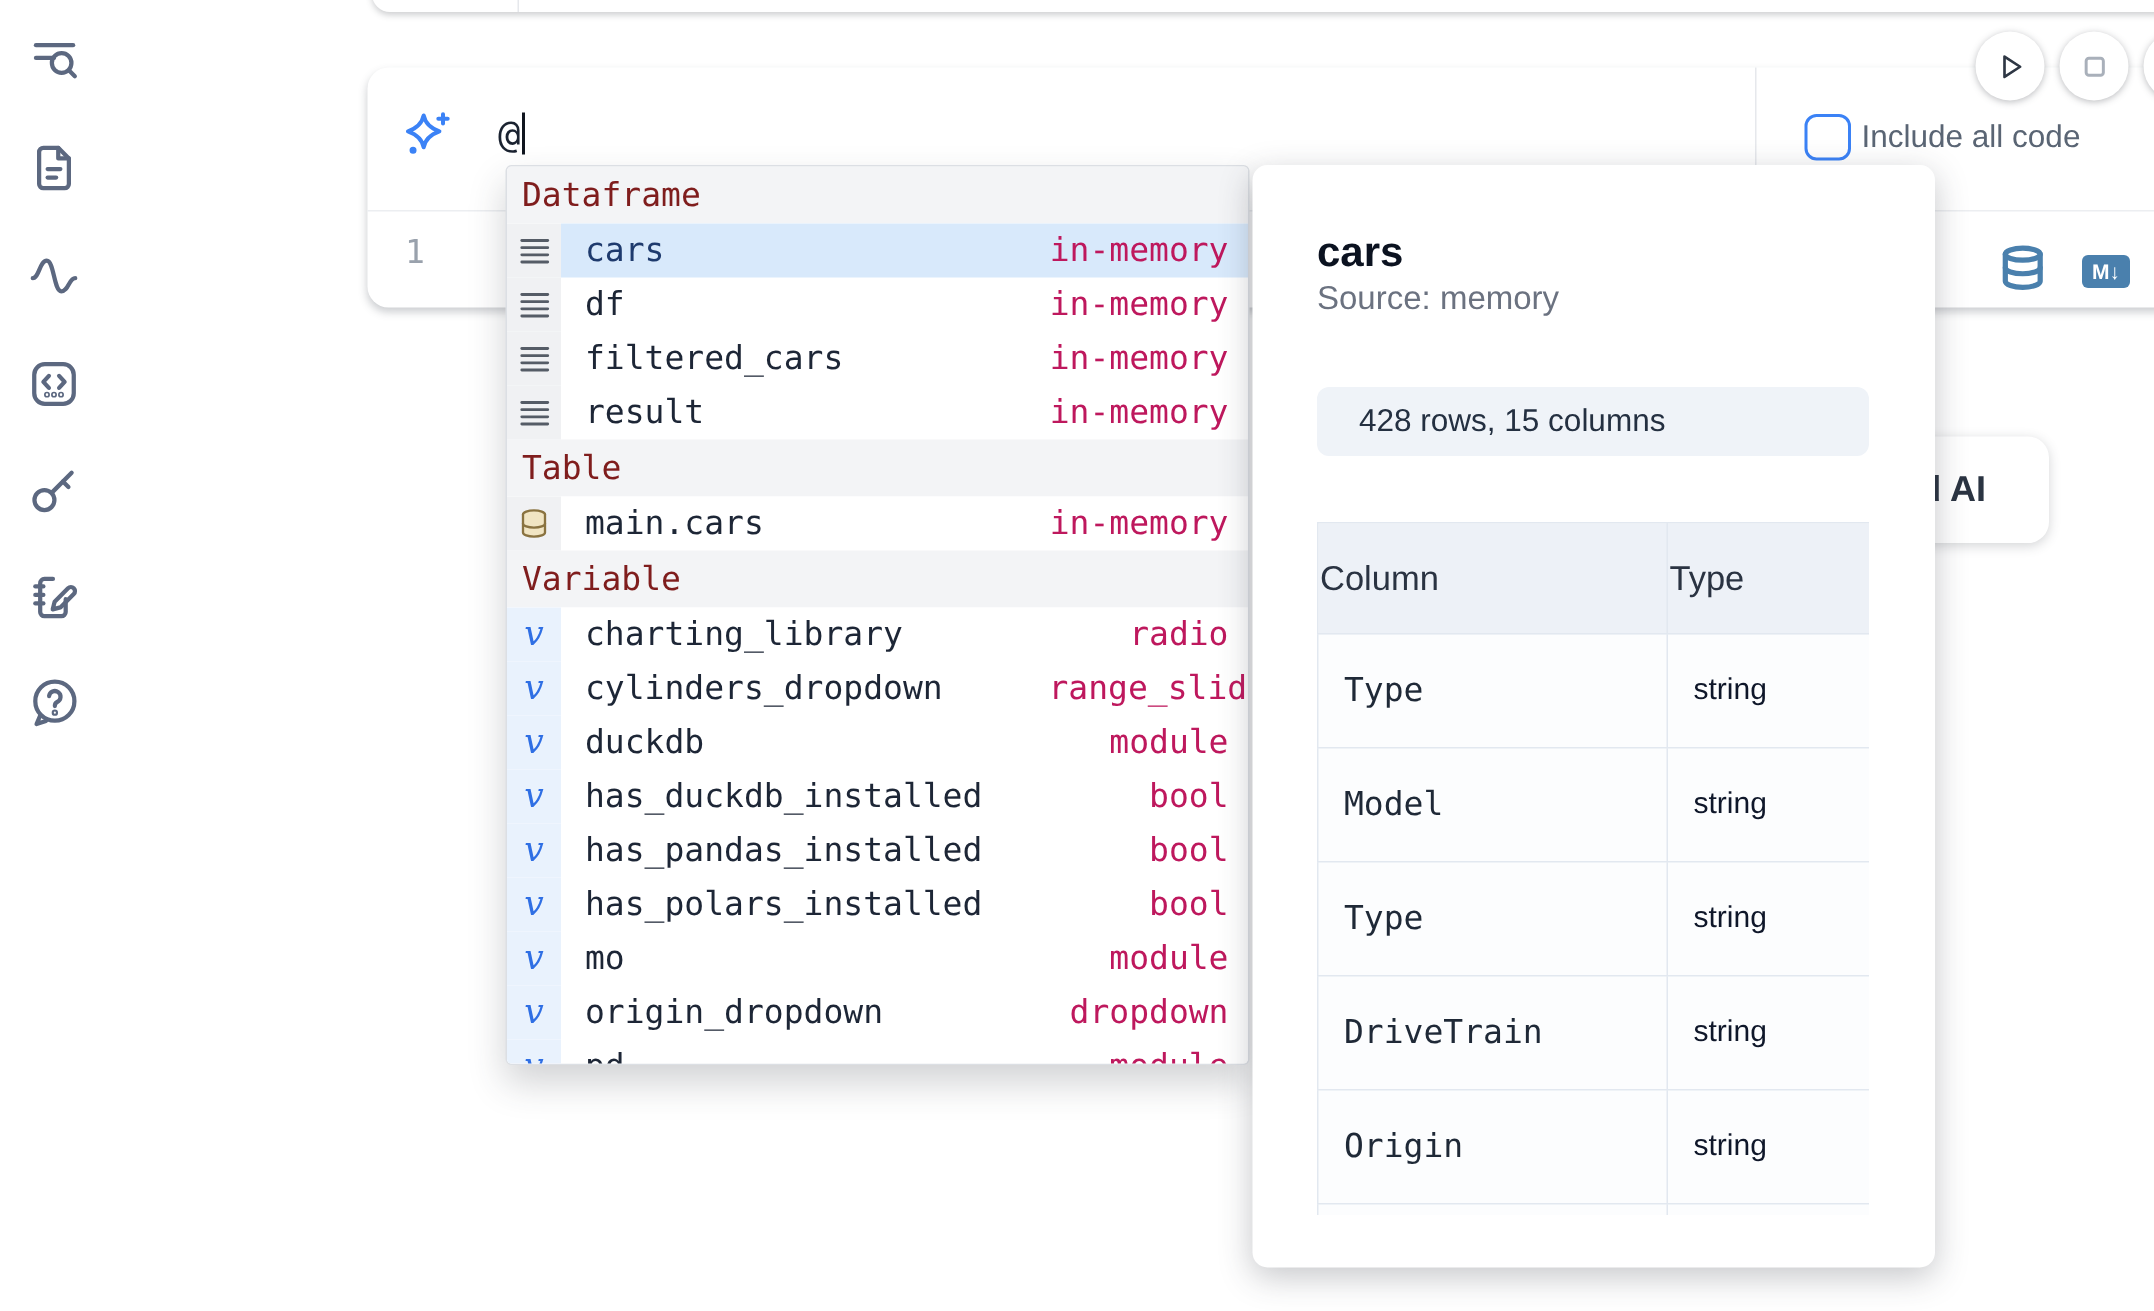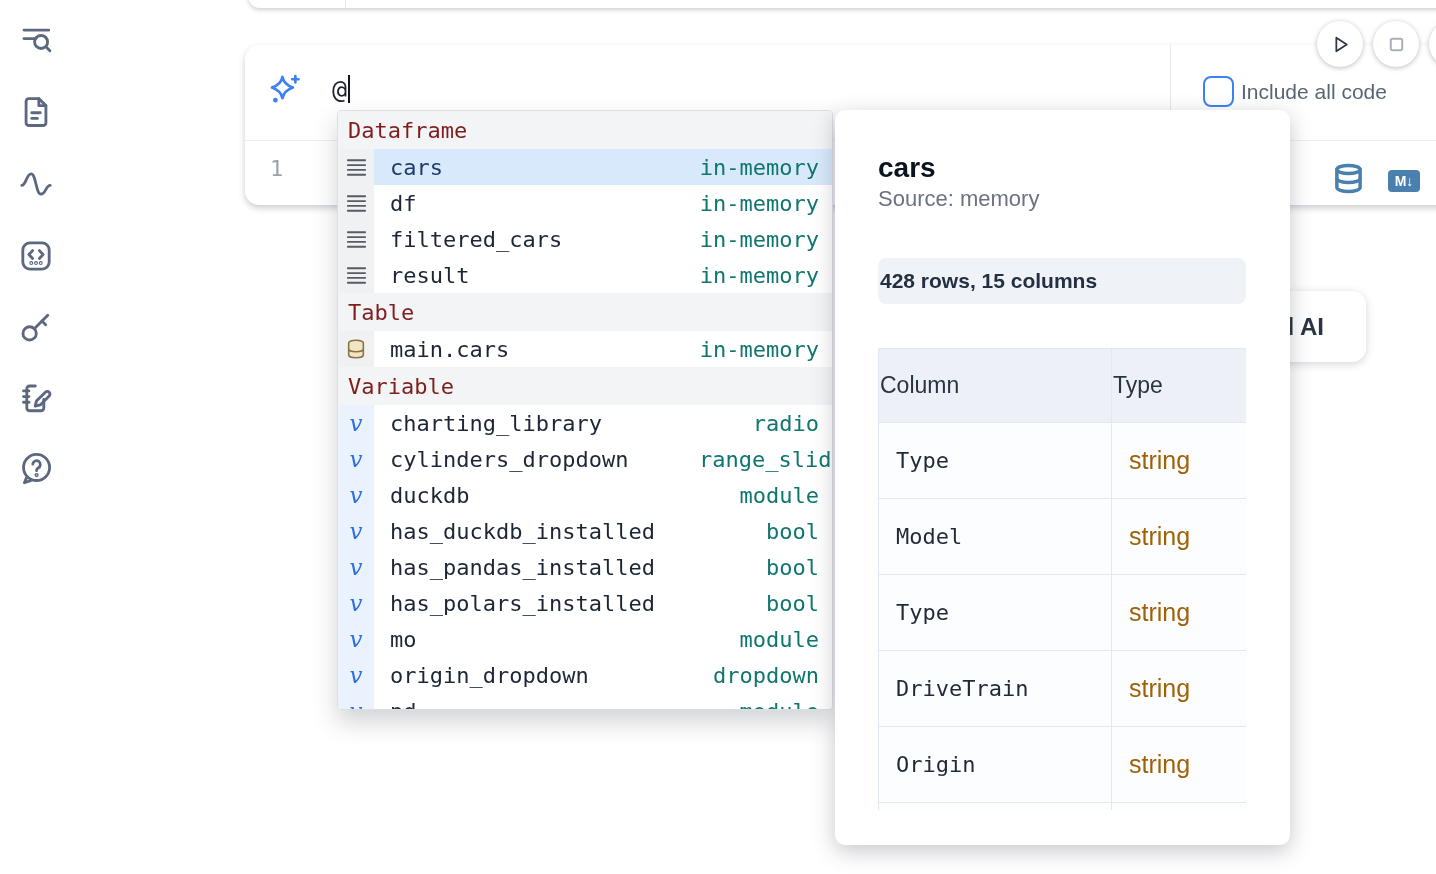--- a/index.html
+++ b/index.html
@@ -66,50 +66,50 @@
   .ac-header{height:38px;background:#f3f4f6;color:#7f1d1d;display:flex;align-items:center;
     padding-left:10px;box-sizing:border-box;}
   .ac-item{height:36px;display:flex;align-items:center;background:#fff;cursor:pointer;}
   .ac-item .gutter{width:36px;height:36px;flex:0 0 36px;background:#f0f1f3;
     display:flex;align-items:center;justify-content:center;}
   .ac-item.kind-variable .gutter{background:#e9f2fd;}
   .ac-item .body{flex:1;display:flex;align-items:center;height:36px;overflow:hidden;}
   .ac-item.selected .body{background:#d8e9fb;}
   .ac-name{margin-left:16px;color:#1d2636;white-space:pre;}
   .ac-item.selected .ac-name{color:#1e3a6d;}
-  .ac-detail{margin-left:auto;margin-right:13px;color:#0f766e;white-space:nowrap;
+  .ac-detail{margin-left:auto;margin-right:13px;color:#be185d;white-space:nowrap;
     overflow:hidden;max-width:240px;flex:0 0 auto;}
   .ac-detail.long{max-width:133px;margin-right:0;}
   .ic{display:none;}
   .ic-lines{width:23px;height:23px;}
   .ic-lines line{stroke:#555c66;stroke-width:2;stroke-linecap:round;}
   .ic-db-amber{width:22px;height:22px;stroke:#8a7340;fill:#f1e5c3;stroke-width:1.7;
     stroke-linecap:round;stroke-linejoin:round;}
   .ic-var{font-family:"DejaVu Serif",serif;font-style:italic;font-size:23px;
     color:#2f6fe4;line-height:1;}
   .kind-dataframe .ic-lines{display:block;}
   .kind-table .ic-db-amber{display:block;}
   .kind-variable .ic-var{display:block;}
 
   
   .popup{position:absolute;left:835px;top:110px;width:455px;height:735px;background:#fff;
     border-radius:10px;box-shadow:0 6px 22px rgba(50,55,65,.28);z-index:30;}
   .popup-title{position:absolute;left:43px;top:42px;font-size:28px;font-weight:bold;color:#0b1220;}
   .popup-source{position:absolute;left:43px;top:76px;font-size:22px;color:#6b7280;}
   .shape-pill{position:absolute;left:43px;top:148px;width:368px;height:46px;background:#eff3f8;
-    border-radius:8px;display:flex;align-items:center;box-sizing:border-box;padding-left:2px;
-    font-size:21px;color:#243041;font-weight:bold;}
+    border-radius:8px;display:flex;align-items:center;box-sizing:border-box;padding-left:28px;
+    font-size:21px;color:#243041;}
   .schema-wrap{position:absolute;left:43px;top:238px;width:368px;height:462px;overflow:hidden;}
   .schema{width:368px;border-collapse:collapse;table-layout:fixed;}
   .schema col.c1{width:233px;} .schema col.c2{width:135px;}
   .schema th{background:#edf1f7;border:1px solid #e2e8f0;height:71px;text-align:left;
     font-size:23px;font-weight:normal;color:#2a3342;}
   .schema td{border:1px solid #e2e8f0;height:73px;padding-left:17px;background:#fcfdfe;}
   .schema td.cname{font-family:"DejaVu Sans Mono",monospace;font-size:22px;color:#1f2937;}
-  .schema td.ctype{font-size:25px;color:#a16207;}
+  .schema td.ctype{font-size:20px;color:#0f172a;}
 </style>
 </head>
 <body>
 
 <div class="sidebar">
   <div class="side-btn" style="top:21px">
     <svg viewBox="0 0 24 24">
         <line x1="3.5" y1="5" x2="21" y2="5"></line>
         <line x1="3.5" y1="11" x2="12" y2="11"></line>
         <circle cx="15.6" cy="13.4" r="4.6"></circle>

